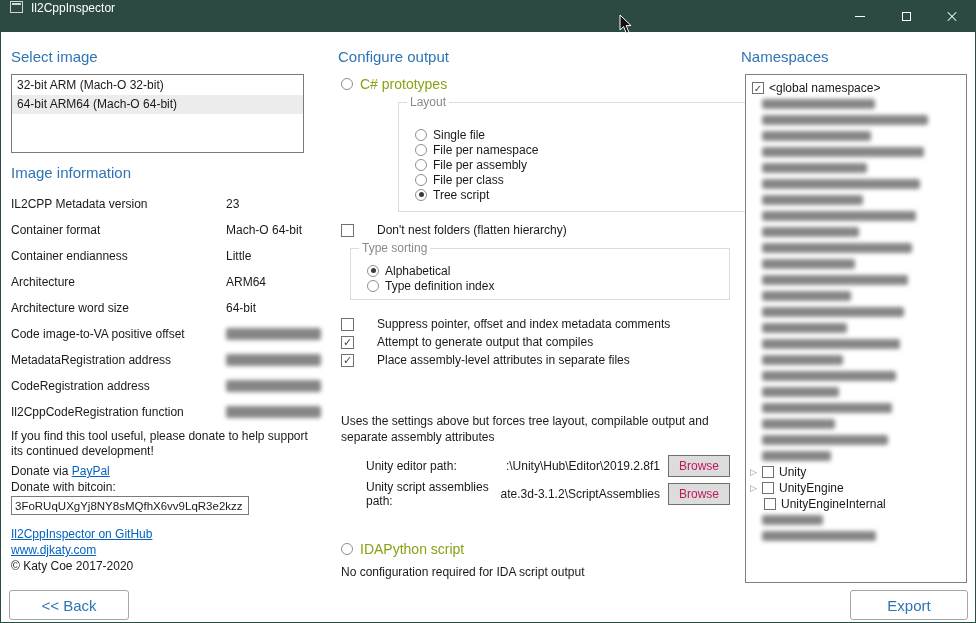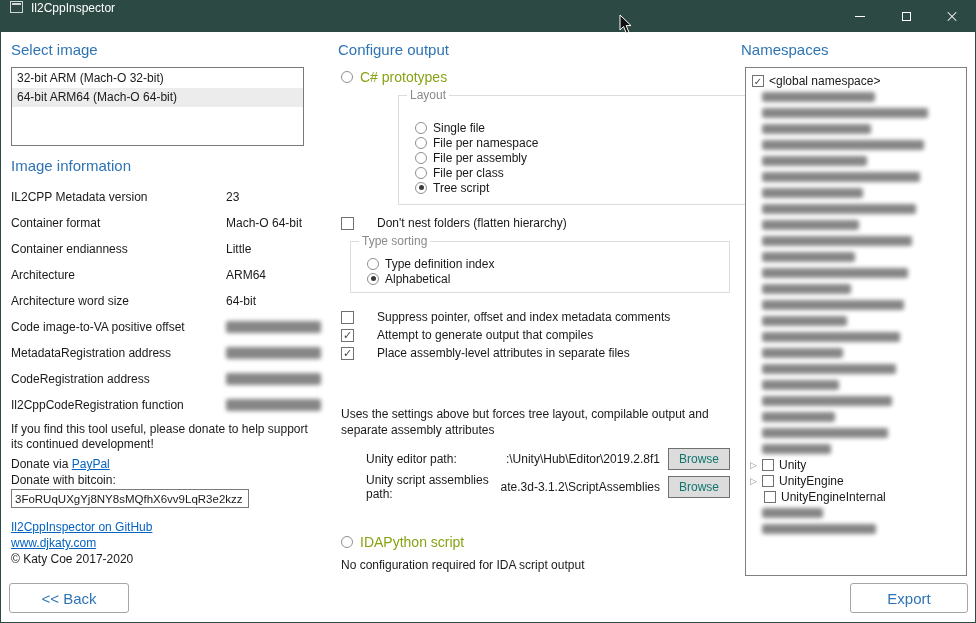--- a/index.html
+++ b/index.html
@@ -20,21 +20,21 @@
   .win-btns { margin-left:auto; display:flex; height:100%; }
   .win-btn { width:46px; height:100%; display:flex; align-items:center; justify-content:center; }
   .min-glyph { width:10px; border-bottom:1px solid #fff; height:1px; display:block; }
   .max-glyph { width:9px; height:9px; border:1px solid #fff; display:block; }
   .close-glyph { width:12px; height:12px; position:relative; display:block; }
   .close-glyph::before,.close-glyph::after { content:""; position:absolute; top:5.5px; left:0; width:12px; height:1px; background:#fff; }
   .close-glyph::before { transform:rotate(45deg); }
   .close-glyph::after { transform:rotate(-45deg); }
 
   
-  .col { position:absolute; top:30px; height:544px; }
+  .col { position:absolute; top:37px; height:544px; }
   .col-left  { left:10px;  width:303px; }
   .col-mid   { left:337px; width:395px; }
   .col-right { left:740px; width:227px; }
 
   .section-title { position:absolute; font-size:15px; color:var(--header_blue,#2e74b5); }
 
   
   .listbox { position:absolute; top:36px; left:0; width:293px; height:79px;
     border:1px solid #7a7a7a; background:#fff; padding-top:1px; }
   .lb-item { height:19px; line-height:19px; padding:0 5px; white-space:nowrap; }
@@ -83,21 +83,21 @@
   .cbx-row { display:flex; align-items:center; height:18px; cursor:pointer;gap:17px; }
   .flatten-slot { position:absolute; top:183px; left:3px; }
   .layout-grp { top:64px; height:110px;margin-left:48px; }
   .sorting-grp { top:210px; height:52px; }
   .option-cbs { position:absolute; top:277px; left:3px; }
 
   .vs-desc { position:absolute; top:375px; left:3px; width:395px; line-height:16px; }
   .path-row { position:absolute; left:28px; width:364px; height:22px; display:flex; align-items:center; }
   .path-row .path-val { margin-left:auto; white-space:nowrap; padding-right:8px; }
   .browse-btn { width:62px; height:22px; background:#dcdcdc; border:1px solid #707070;
-    font-family:"Liberation Sans",sans-serif; font-size:12px; color:#0f766e; cursor:pointer; flex:0 0 auto; }
+    font-family:"Liberation Sans",sans-serif; font-size:12px; color:#be185d; cursor:pointer; flex:0 0 auto; }
   .ida-desc { position:absolute; top:527px; left:3px; }
 
   
   .ns-panel { position:absolute; top:36px; left:4px; width:222px; height:509px;
     border:1px solid #808080; background:#fff; overflow:hidden; padding-top:5px; }
   .ns-row { height:16px; display:flex; align-items:center; }
   .ns-label { margin-left:5px; white-space:nowrap;text-align:center; }
   .ns-redact { height:10px; }
   .expander { font-size:9px; color:#8f8f8f; width:12px; flex:0 0 auto; }
   .export-btn { top:552px; right:0; width:118px; }
@@ -226,26 +226,26 @@
         <div class="cbx-row">
           <span class="cb"></span>
           <span class="opt-label">Don't nest folders (flatten hierarchy)</span>
         </div>
       </div>
 
     <div class="grp sorting sorting-grp">
       <span class="grp-legend">Type sorting</span>
       <div class="grp-opts">
           <div class="opt-row">
-            <span class="radio"></span>
-            <span class="opt-label">Type definition index</span>
-          </div>
-          <div class="opt-row">
             <span class="radio on"></span>
             <span class="opt-label">Alphabetical</span>
+          </div>
+          <div class="opt-row">
+            <span class="radio"></span>
+            <span class="opt-label">Type definition index</span>
           </div>
         </div>
     </div>
 
     <div class="option-cbs">
         <div class="cbx-row">
           <span class="cb"></span>
           <span class="opt-label">Suppress pointer, offset and index metadata comments</span>
         </div>
         <div class="cbx-row">

